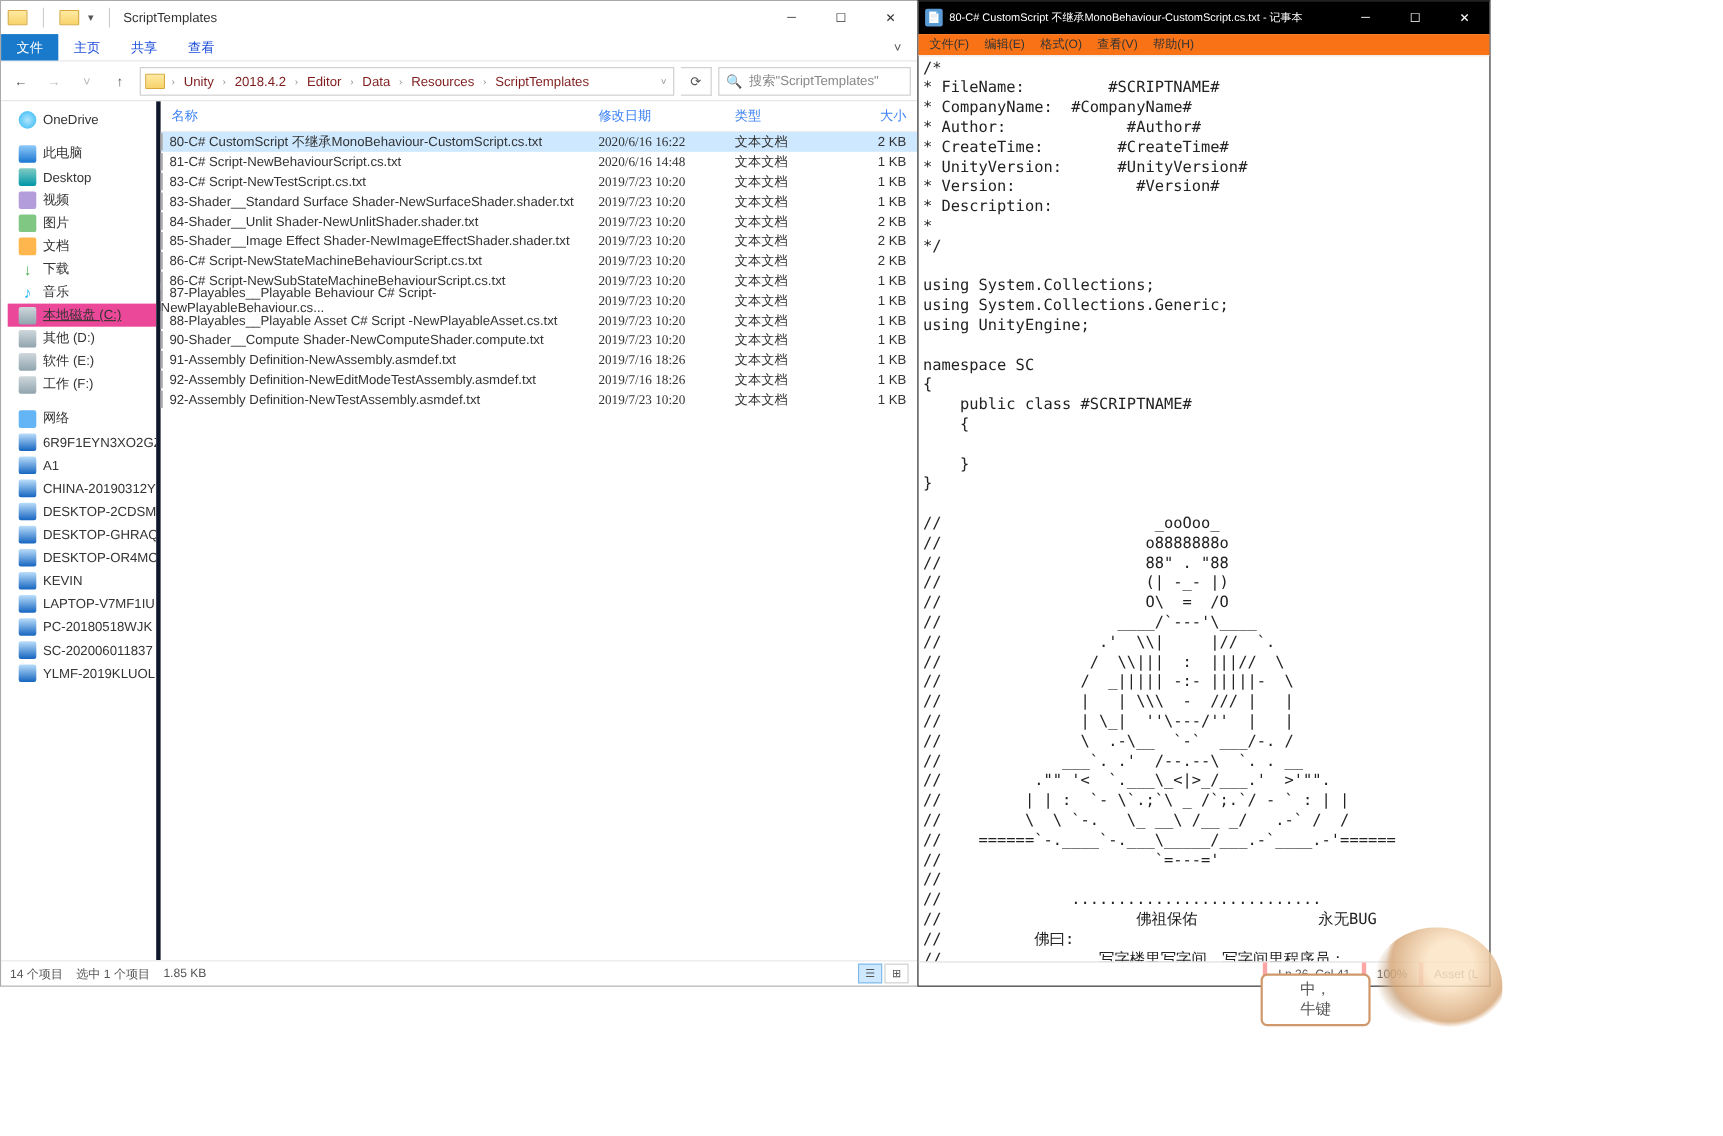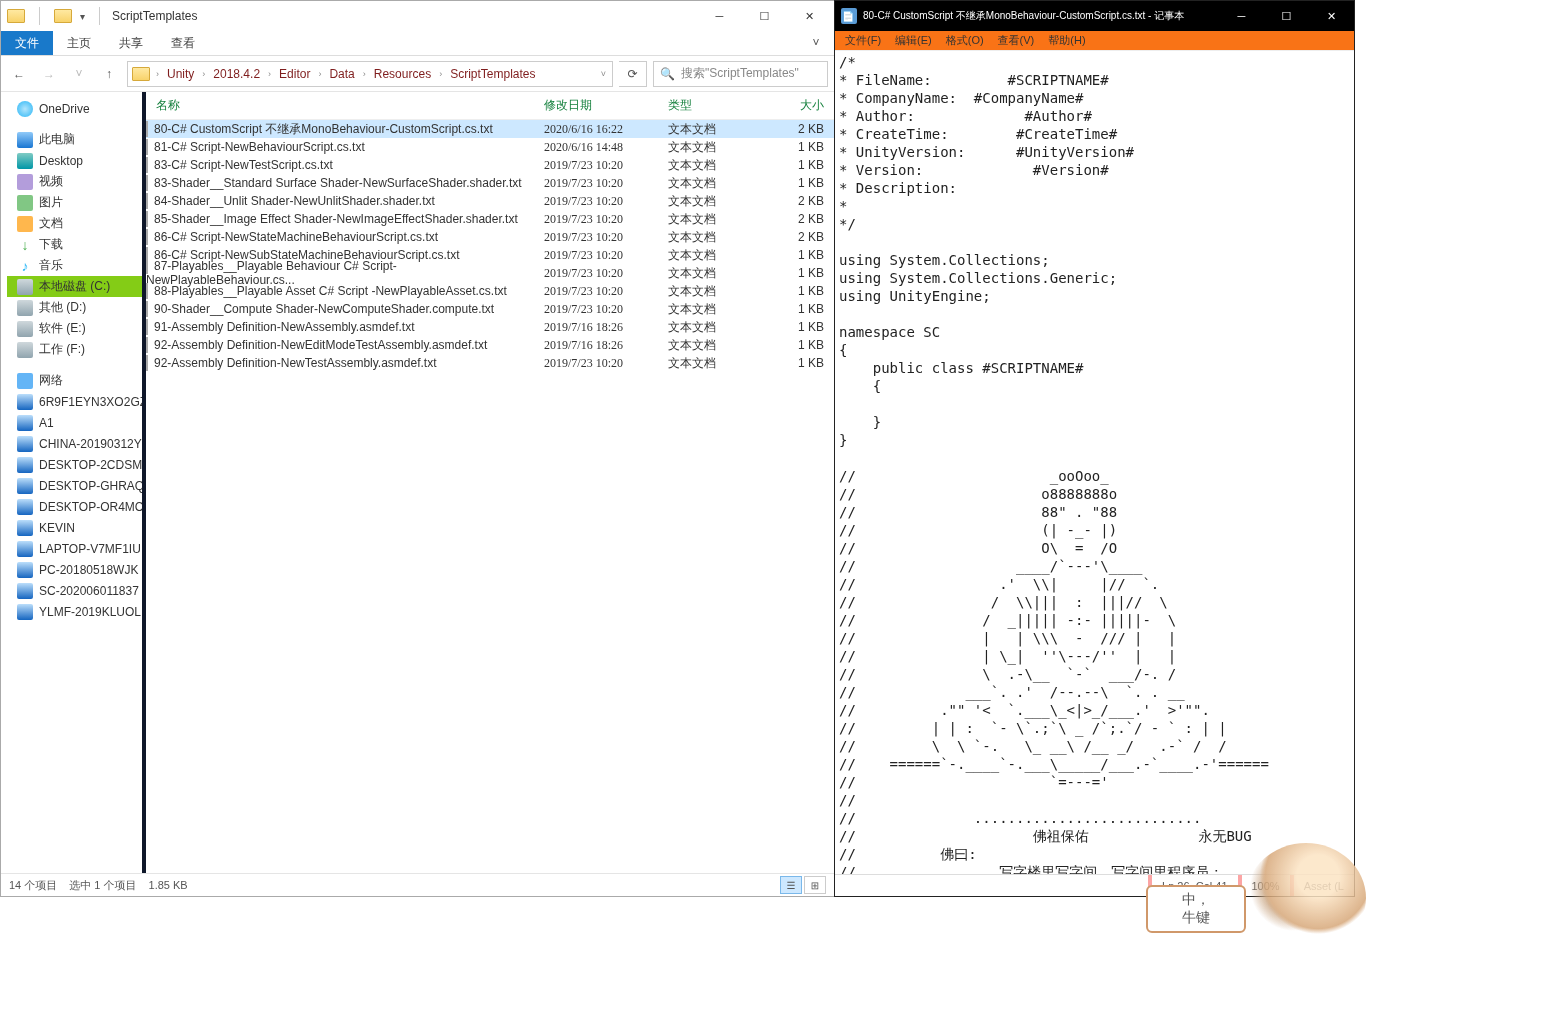--- a/index.html
+++ b/index.html
@@ -12,55 +12,55 @@
 .exp-titlebar .icons { display: flex; align-items: center; gap: 8px; padding-left: 4px; }
 .folder-ico { width: 18px; height: 14px; background: linear-gradient(#ffe9a2,#f8d36b); border: 1px solid #d6a93a; border-radius: 1px; }
 .sep { width: 1px; height: 18px; background: #ccc; margin: 0 6px; }
 .chev { font-size: 10px; color: #555; }
 .exp-titlebar .title { margin-left: 6px; color: #333; }
 .win-controls { margin-left: auto; display: flex; }
 .win-btn { width: 45px; height: 30px; display: flex; align-items: center; justify-content: center; color: #333; font-size: 11px; }
 
 .exp-ribbon-tabs { height: 25px; display: flex; align-items: stretch; background: #fff; border-bottom: 1px solid #ddd; }
 .ribbon-file { background: #1979ca; color: #fff; padding: 0 14px; display: flex; align-items: center; }
-.ribbon-tab { padding: 0 14px; display: flex; align-items: center; color: #404040; }
+.ribbon-tab { padding: 0 14px; display: flex; align-items: center; color: #1d4ed8; }
 .ribbon-expand { margin-left: auto; width: 36px; display: flex; align-items: center; justify-content: center; color: #555; }
 
 .exp-addrbar { height: 36px; display: flex; align-items: center; padding: 4px 6px; gap: 6px; background: #fff; border-bottom: 1px solid #e5e5e5; }
 .nav-btn { width: 24px; height: 24px; display: flex; align-items: center; justify-content: center; color: #555; }
 .nav-btn.disabled { color: #bbb; }
 .path-box { flex: 1; height: 26px; border: 1px solid #ccc; display: flex; align-items: center; padding: 0 4px; gap: 2px; }
 .path-ico { width: 18px; height: 14px; background: linear-gradient(#ffe9a2,#f8d36b); border: 1px solid #d6a93a; border-radius: 1px; margin-right: 2px; }
 .crumb { display: flex; align-items: center; padding: 0 4px; height: 100%; color: #7f1d1d; }
 .crumb-sep { color: #888; font-size: 9px; padding: 0 2px; }
 .crumb-sep-last { margin-left: auto; }
 .refresh-btn { width: 28px; height: 26px; border: 1px solid #ccc; border-left: none; display: flex; align-items: center; justify-content: center; color: #555; }
 .search-box { width: 175px; height: 26px; border: 1px solid #ccc; display: flex; align-items: center; padding: 0 6px; color: #888; }
 .search-ico { margin-right: 6px; color: #999; }
 
 .exp-body { flex: 1; display: flex; overflow: hidden; }
 .tree { width: 145px; border-right: 4px solid #0f172a; overflow-y: auto; padding: 6px 0 6px 6px; }
 .tree-item { height: 21px; display: flex; align-items: center; padding-left: 10px; gap: 6px; color: #333; white-space: nowrap; overflow: hidden; }
-.tree-item.selected { background: #84cc16; }
+.tree-item.selected { background: #ec4899; text-decoration: underline; }
 .tree-spacer { height: 10px; }
 .ti-ico { width: 16px; height: 16px; display: inline-block; flex-shrink: 0; }
 .ico-onedrive { background: radial-gradient(circle,#b3e5fc,#29b6f6); border-radius: 50%; }
 .ico-pc { background: linear-gradient(#90caf9,#1976d2); border-radius: 2px; }
 .ico-desktop { background: linear-gradient(#80cbc4,#0097a7); border-radius: 2px; }
 .ico-video { background: #b39ddb; border-radius: 2px; }
 .ico-pic { background: #81c784; border-radius: 2px; }
 .ico-doc { background: #ffb74d; border-radius: 2px; }
 .ico-down { color: #4caf50; font-size: 14px; text-align: center; }
 .ico-music { color: #29b6f6; font-size: 14px; text-align: center; }
 .ico-disk { background: linear-gradient(#cfd8dc,#90a4ae); border-radius: 2px; }
 .ico-network { background: #64b5f6; border-radius: 2px; }
 .ico-comp { background: linear-gradient(#bbdefb,#1565c0); border-radius: 2px; }
 
 .file-list { flex: 1; display: flex; flex-direction: column; overflow: hidden; }
-.fl-header { height: 28px; display: flex; align-items: center; border-bottom: 1px solid #eee; color: #15803d; padding-left: 10px; }
+.fl-header { height: 28px; display: flex; align-items: center; border-bottom: 1px solid #eee; color: #3b82f6; padding-left: 10px; }
 .col-name { flex: 1; }
 .col-date { width: 124px; font-family: Liberation Serif, serif; }
 .col-type { width: 106px; }
 .col-size { width: 60px; text-align: right; padding-right: 10px; }
 .fl-rows { flex: 1; overflow-y: auto; }
 .fl-row { height: 18px; display: flex; align-items: center; color: #333; }
 .fl-row.selected { background: #cde8ff; }
 .doc-ico { width: 12px; height: 14px; border: 1px solid #aaa; background: #fff; margin-right: 6px; position: relative; flex-shrink: 0; }
 .doc-ico:before { content: ""; position: absolute; top: 3px; left: 2px; right: 2px; height: 1px; background: #bbb; box-shadow: 0 2px 0 #bbb, 0 4px 0 #bbb; }
 

